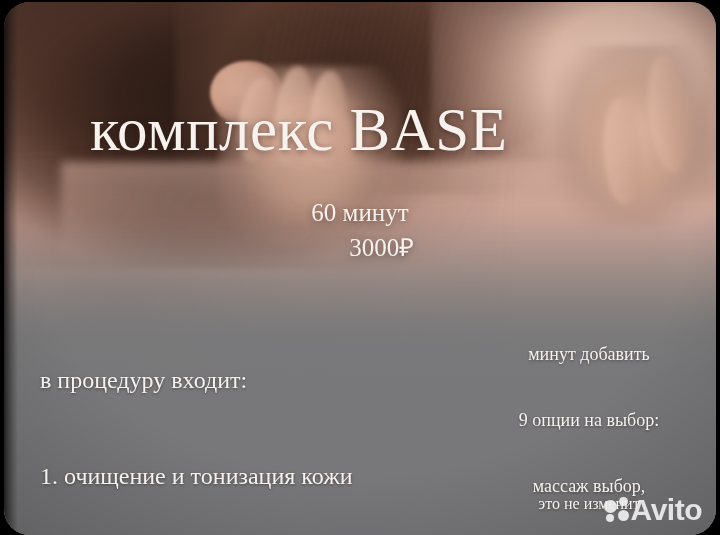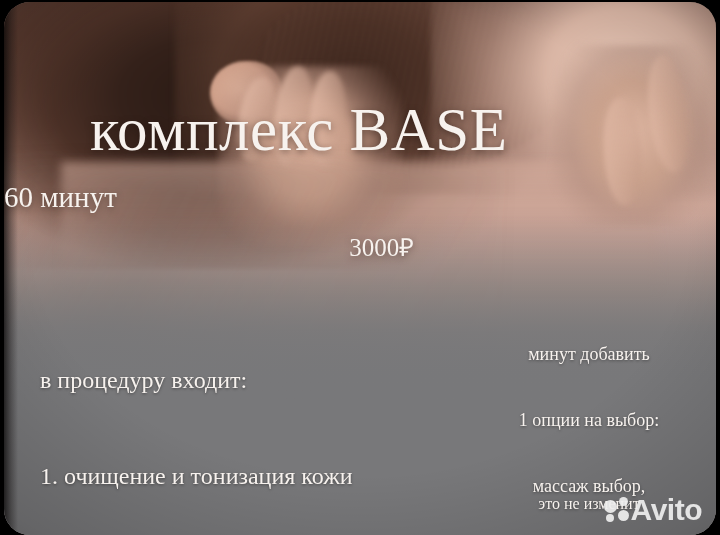--- a/index.html
+++ b/index.html
@@ -250,23 +250,23 @@
     font-size: 61px;
     line-height: 62px;
     letter-spacing: 0.5px;
     font-weight: 400;
     text-shadow: 0 2px 7px rgba(40,24,18,0.55);
   }
 
   #duration {
     left: 0;
     right: 0;
-    top: 180px;
-    text-align: left;
-    font-size: 29px;
+    top: 196px;
+    text-align: center;
+    font-size: 25px;
     line-height: 30px;
     text-shadow: 0 2px 6px rgba(60,40,32,0.5);
   }
   #price {
     left: 0;
     right: 0;
     top: 231px;
     text-align: center;
     font-size: 25px;
     line-height: 30px;
@@ -370,21 +370,21 @@
     <div class="txt" id="left-block">
       <span class="ln">в процедуру входит:</span>
       <span class="ln">1. очищение и тонизация кожи</span>
       
       
       
     </div>
 
     <div class="txt" id="right-block">
       <span class="ln">минут добавить</span>
-      <span class="ln">1 опции на выбор:</span>
+      <span class="ln">9 опции на выбор:</span>
       <span class="ln">массаж выбор,</span>
       
       
       
     </div>
 
     <div class="txt" id="note-block">
       <span class="ln">это не изменит</span>
       
       

